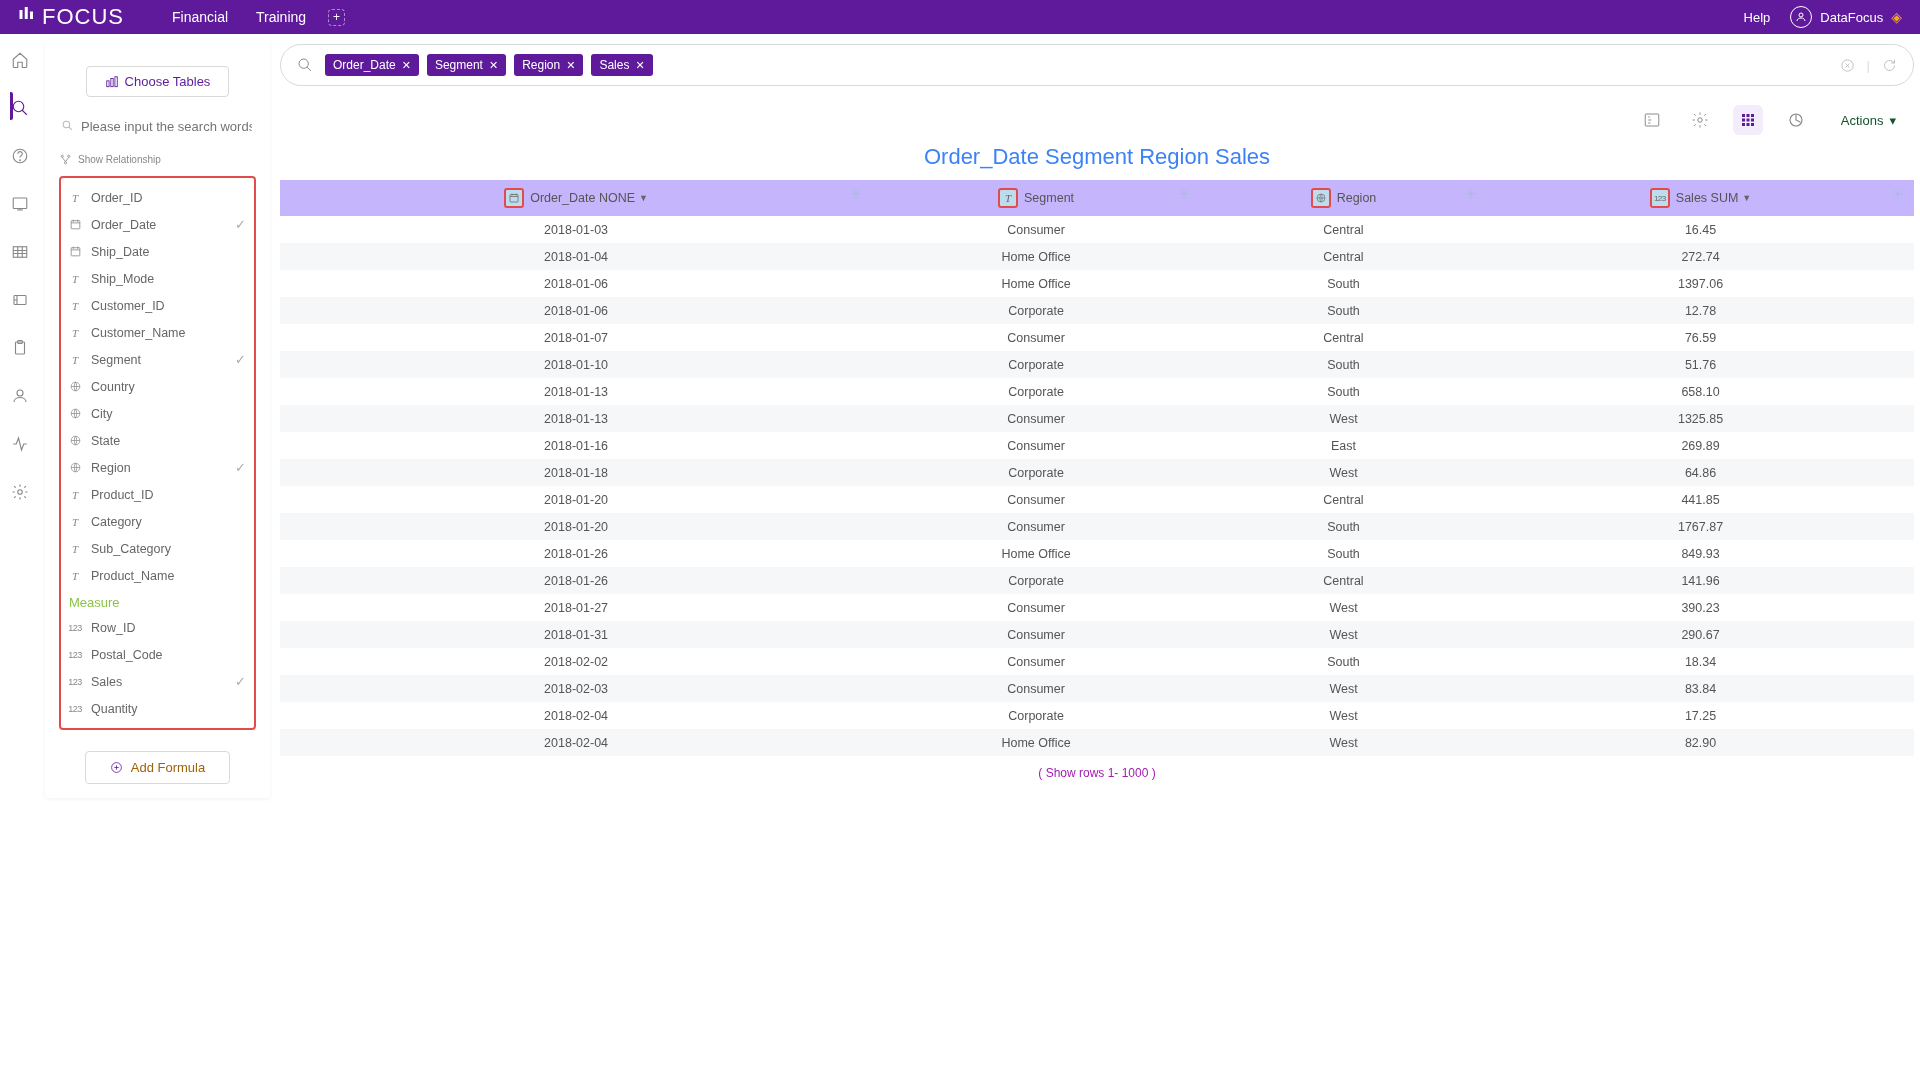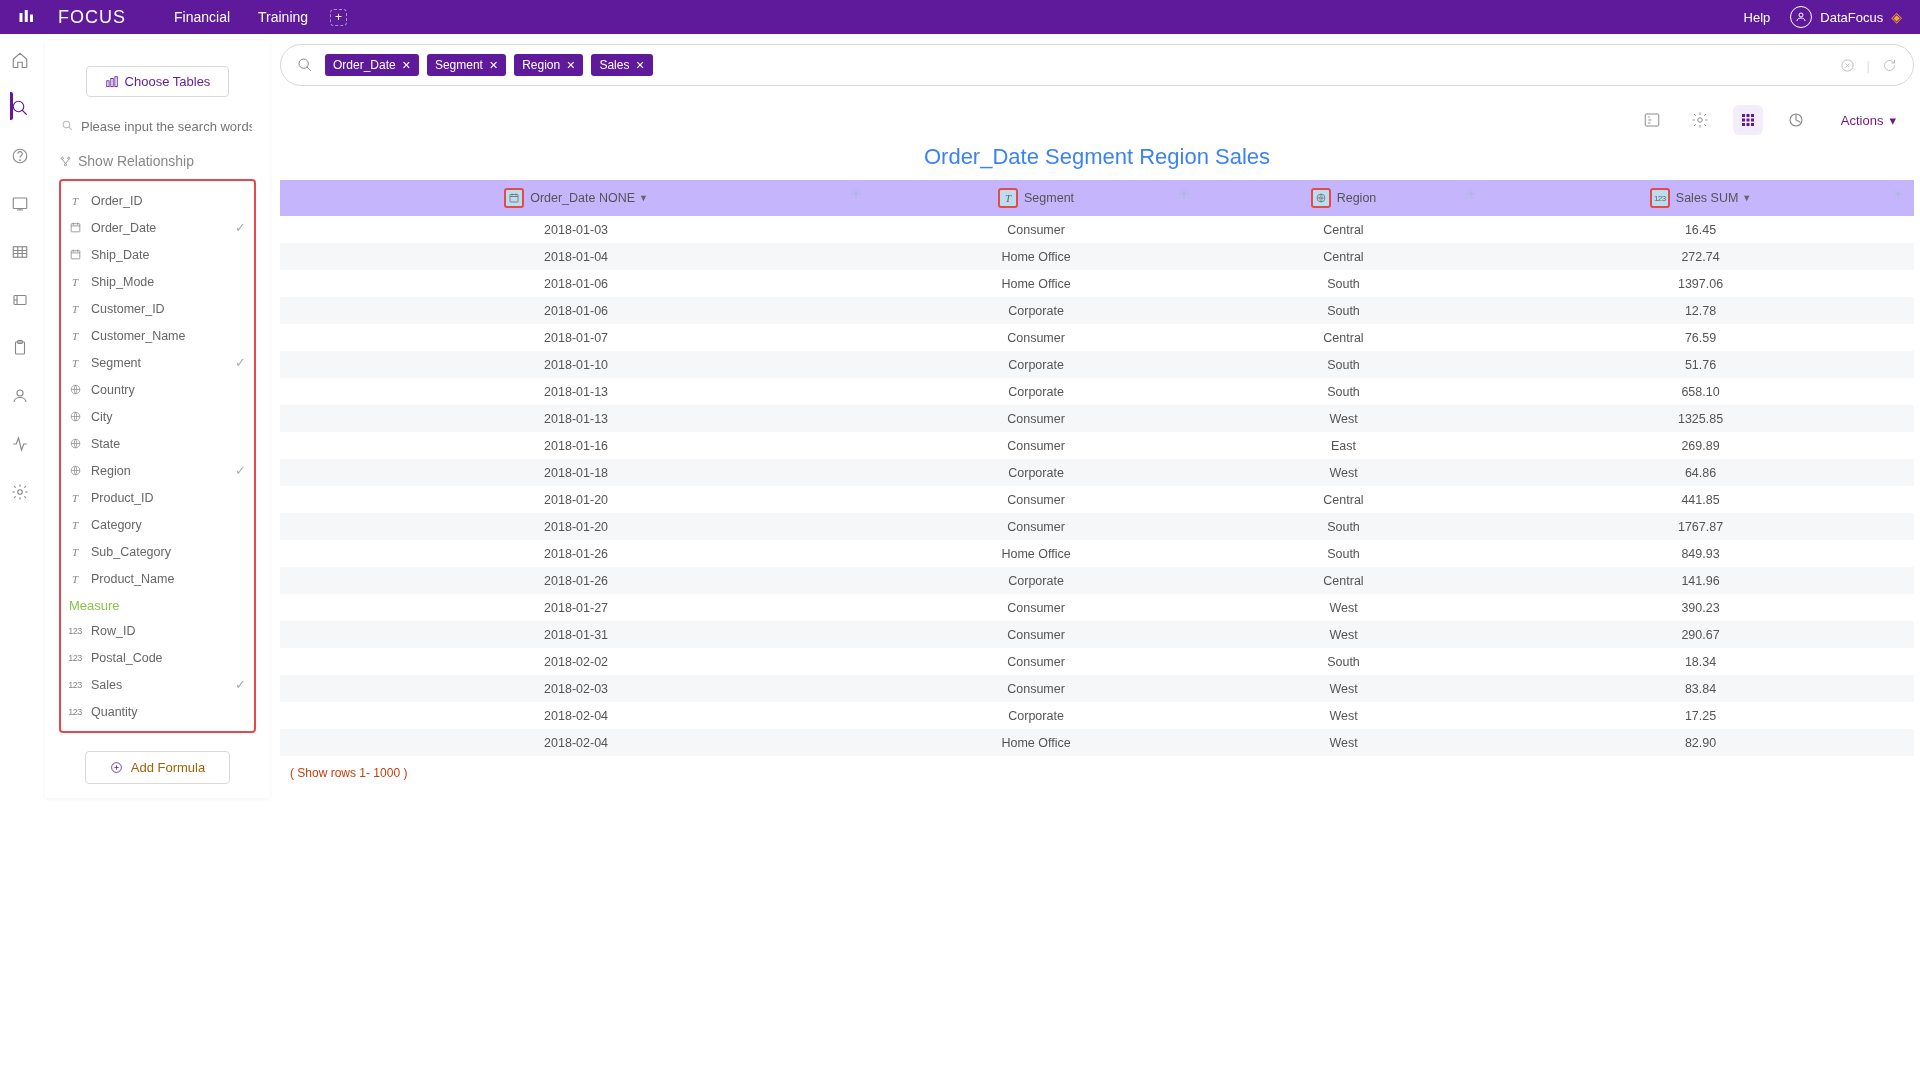--- a/index.html
+++ b/index.html
@@ -1,20 +1,20 @@
 <!DOCTYPE html>
 <html><head>
 <meta charset="utf-8">
 <style>
 * { box-sizing: border-box; margin: 0; padding: 0; font-family: -apple-system, BlinkMacSystemFont, "Segoe UI", Arial, sans-serif; }
 body { background: #fff; font-size: 13px; color: #555; overflow: hidden; width: 1920px; height: 1079px; position: relative; }
 
 
 .topbar { height: 34px; background: #5e1a9a; display: flex; align-items: center; color: #fff; padding: 0 18px; }
-.logo { display: flex; align-items: flex-start; gap: 22px; font-size: 18px; font-weight: 500; letter-spacing: 1px; }
+.logo { display: flex; align-items: flex-start; gap: 6px; font-size: 22px; font-weight: 500; letter-spacing: 1px; }
 .logo-icon { width: 18px; height: 18px; display: flex; align-items: center; }
 .nav-tabs { display: flex; gap: 28px; margin-left: 48px; font-size: 14px; }
 .nav-tabs span { cursor: pointer; }
 .add-tab { margin-left: 22px; border: 1px dashed rgba(255,255,255,.5); border-radius: 4px; width: 17px; height: 17px; display:flex; align-items:center; justify-content:center; font-size:12px; cursor:pointer; }
 .topbar-right { margin-left: auto; display: flex; align-items: center; gap: 20px; font-size: 13px; }
 .user { display:flex; align-items:center; gap:8px; }
 .user-icon { width: 22px; height: 22px; border: 1.5px solid #fff; border-radius: 50%; display:flex; align-items:center; justify-content:center; }
 .shield { color: #f5a623; font-size: 14px; }
 
 
@@ -23,21 +23,21 @@
 .rail-icon.active { color: #5e1a9a; }
 .rail-icon.active::before { content:""; position:absolute; left:0; width:3px; height:28px; background:#5e1a9a; margin-top:-4px; border-radius: 0 2px 2px 0;}
 .rail-icon.active { position: relative; }
 
 
 .sidepanel { position: absolute; left: 45px; top: 40px; width: 225px; height: 758px; background:#fff; border-radius: 3px; box-shadow: 0 1px 4px rgba(0,0,0,.06); padding: 14px 14px 14px 14px; display:flex; flex-direction:column;justify-content:space-between; }
 .choose { margin: 12px auto 16px; padding: 7px 18px; border: 1px solid #d9d9d9; border-radius: 4px; color: #5e1a9a; font-size: 13px; display:flex; align-items:center; gap:6px; cursor:pointer; background:#fff;}
 .search-input { width: 100%; border: none; border-bottom: 1px solid transparent; padding: 6px 4px 6px 22px; color: #14532d; font-size: 13px; outline:none; background:transparent; position:relative; }
 .search-wrap { position:relative; margin-bottom: 12px; }
 .search-wrap .sicon { position:absolute; left:2px; top:6px; color:#bbb; font-size:13px;}
-.show-rel { color: #888; font-size: 14px; margin-bottom: 10px; display:flex; align-items:center; gap:6px; cursor:pointer; }
+.show-rel { color: #888; font-size: 10px; margin-bottom: 10px; display:flex; align-items:center; gap:6px; cursor:pointer; }
 .fields { flex: 1; overflow: hidden; }
 .field-group { border: 2px solid #e34b4b; border-radius: 4px; padding: 6px 0 6px 2px; }
 .field-row { display:flex; align-items:center; padding: 5.5px 6px 5.5px 4px; font-size: 12.5px; color: #666; cursor:pointer; justify-content:space-between;}
 .field-row .left { display:flex; align-items:center; gap: 8px; }
 .field-type { width: 16px; height: 16px; display:flex; align-items:center; justify-content:center; color:#888; font-size:11px; }
 .field-type.txt { font-family: serif; font-style: italic; }
 .field-type.num { font-size: 9px; letter-spacing:-0.5px; }
 .checkmark { color: #aaa; font-size: 13px; margin-right: 2px; }
 .measure-label { color: #8bc34a; font-size: 13px; padding: 6px 0 4px 6px; font-weight:400; }
 .add-formula { margin: 14px auto 0; padding: 8px 24px; border: 1px solid #d9d9d9; border-radius: 4px; color: #a16207; font-size: 13px; display:flex; align-items:center; gap:8px; cursor:pointer; background:#fff;}
@@ -48,37 +48,37 @@
 .querybar .qicon { color:#888; }
 .pill { background:#5e1a9a; color:#fff; border-radius: 3px; padding: 4px 8px; font-size: 12px; display:flex; align-items:center; gap:6px; }
 .pill-x { cursor:pointer; font-size: 11px; }
 .query-right { margin-left:auto; display:flex; gap:12px; color:#bbb; align-items:center;}
 .query-right span { cursor:pointer; }
 .divider { color:#ddd; }
 
 .toolbar { display:flex; justify-content:flex-end; align-items:center; gap: 18px; padding-right: 18px; margin-bottom: 6px; height: 36px;}
 .tool-btn { width: 30px; height: 30px; border-radius: 6px; display:flex; align-items:center; justify-content:center; color:#888; cursor:pointer; }
 .tool-btn.active { background:#f3ecfa; color:#5e1a9a; }
-.actions { display:flex; gap:6px; color:#701a75; cursor:pointer; margin-left:12px; font-size:13px;}
+.actions { display:flex; gap:6px; color:#14532d; cursor:pointer; margin-left:12px; font-size:13px;}
 
 .title { text-align:center; font-size: 22px; color:#3b82f6; font-weight:400; margin-bottom: 10px; }
 
 
 .table-wrap { overflow:hidden; }
 table { width: 100%; border-collapse: collapse; font-size: 12.5px; color:#555; }
 thead tr { background:#c4b5fd; }
 th { text-align:center; font-weight: 400; padding: 8px 4px; position:relative; }
 .th-inner { display:flex; align-items:center; justify-content:center; gap:4px;}
 .col-icon-box { border:2px solid #e34b4b; border-radius:3px; width:20px; height:20px; display:flex; align-items:center; justify-content:center; background:#bddcee; margin-right:2px;}
 .col-icon-box svg, .col-icon-box span { font-size:11px; color:#666;}
 .sort-caret { font-size: 9px; color:#666; }
 .th-gear { position:absolute; right:10px; top:8px; color:#9bb9c9; cursor:pointer; font-size:12px;}
 tbody tr:nth-child(even) { background:#f5f7f9; }
 td { text-align:center; padding: 6.5px 4px; }
-.footer { padding:10px; color:#c2410c; font-size:12px;}
+.footer { text-align:center; padding:10px; color:#a21caf; font-size:12px;}
 
 
 svg { display:block; }
 </style>
 </head>
 <body>
 
 <div class="topbar">
   <div class="logo">
     <span class="logo-icon">

